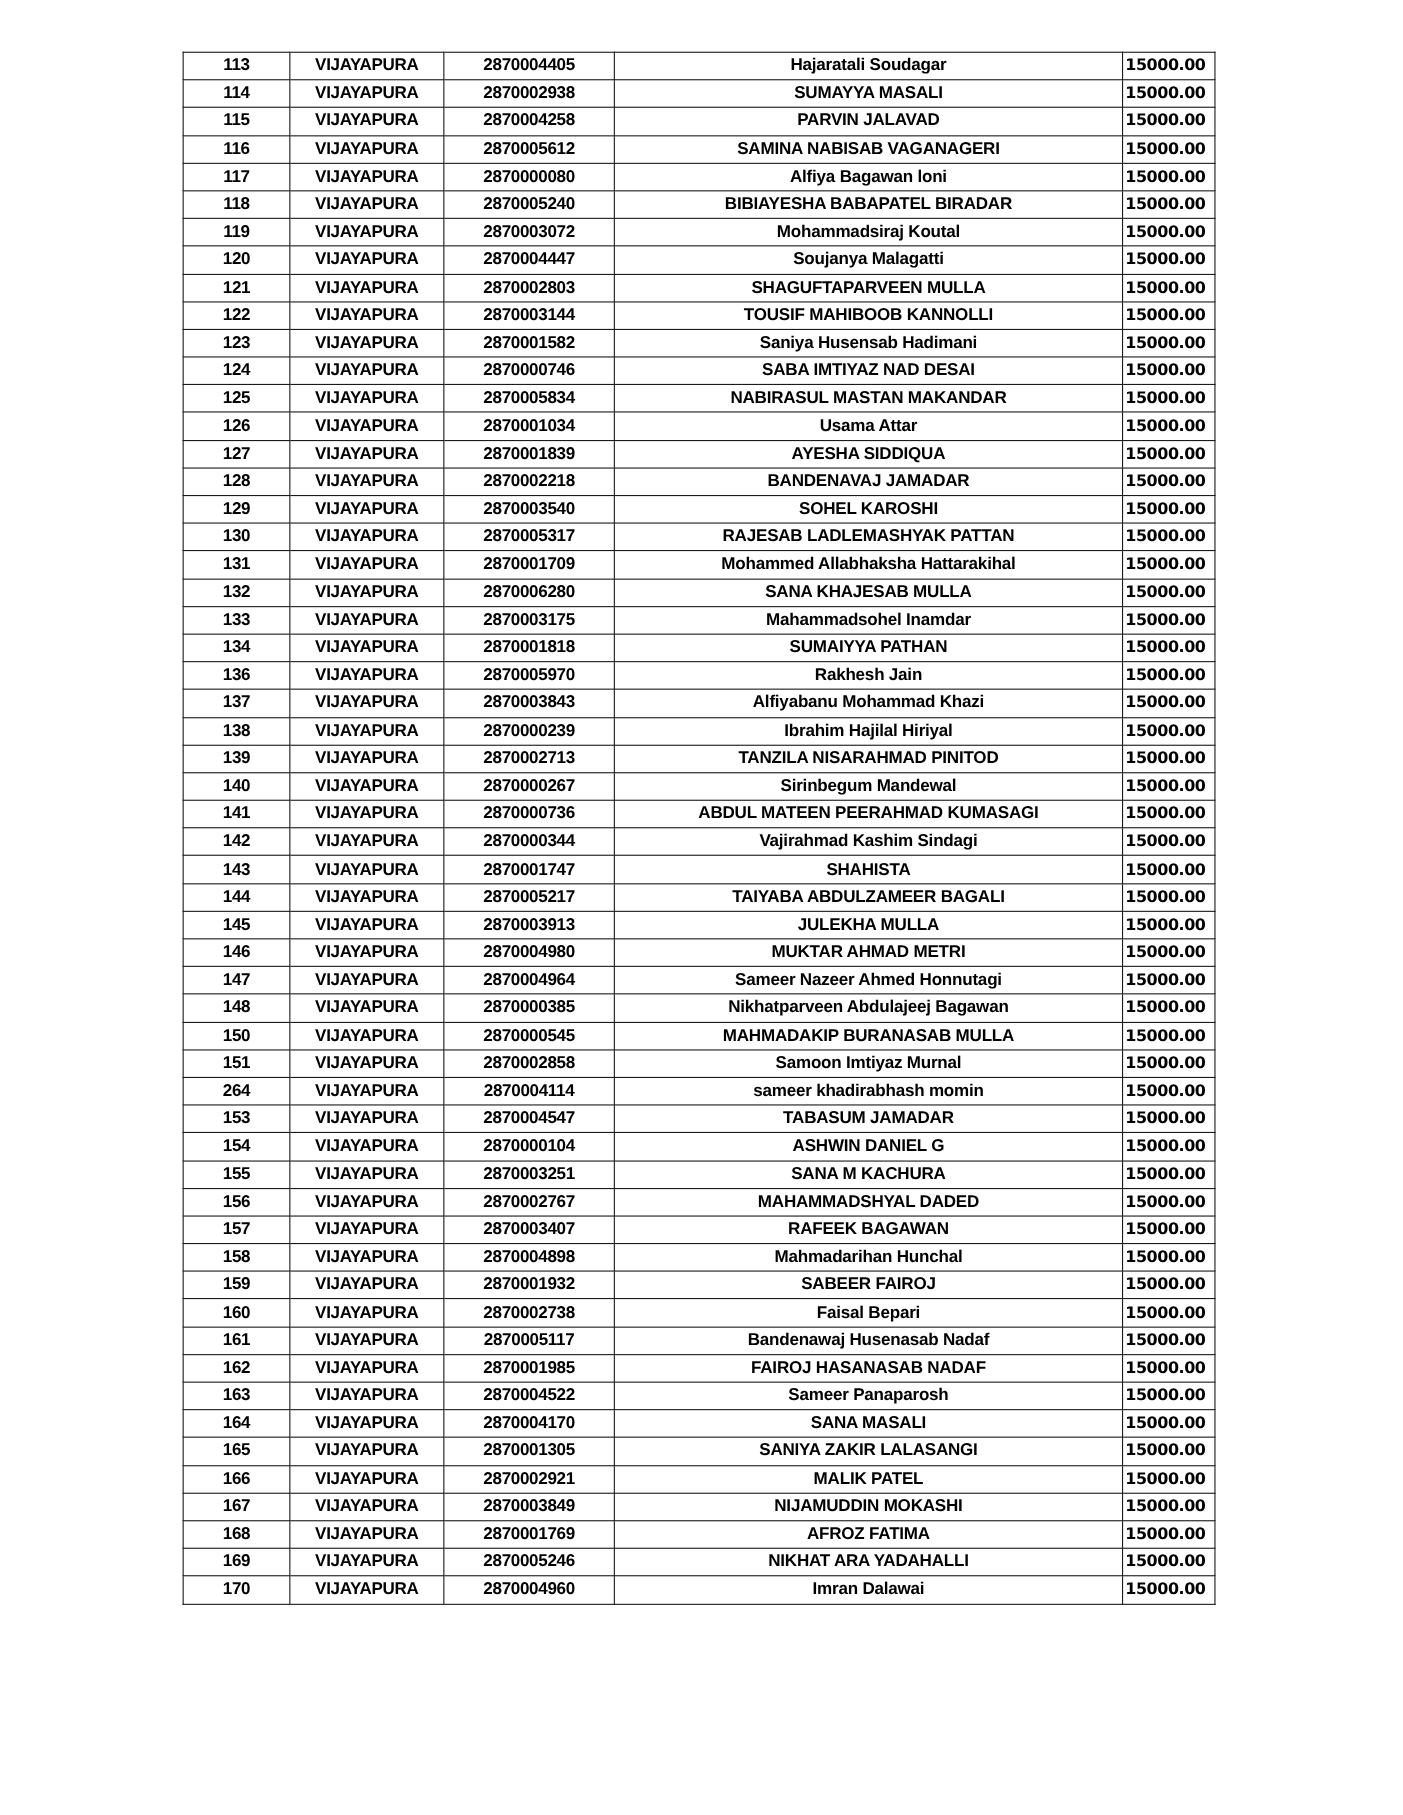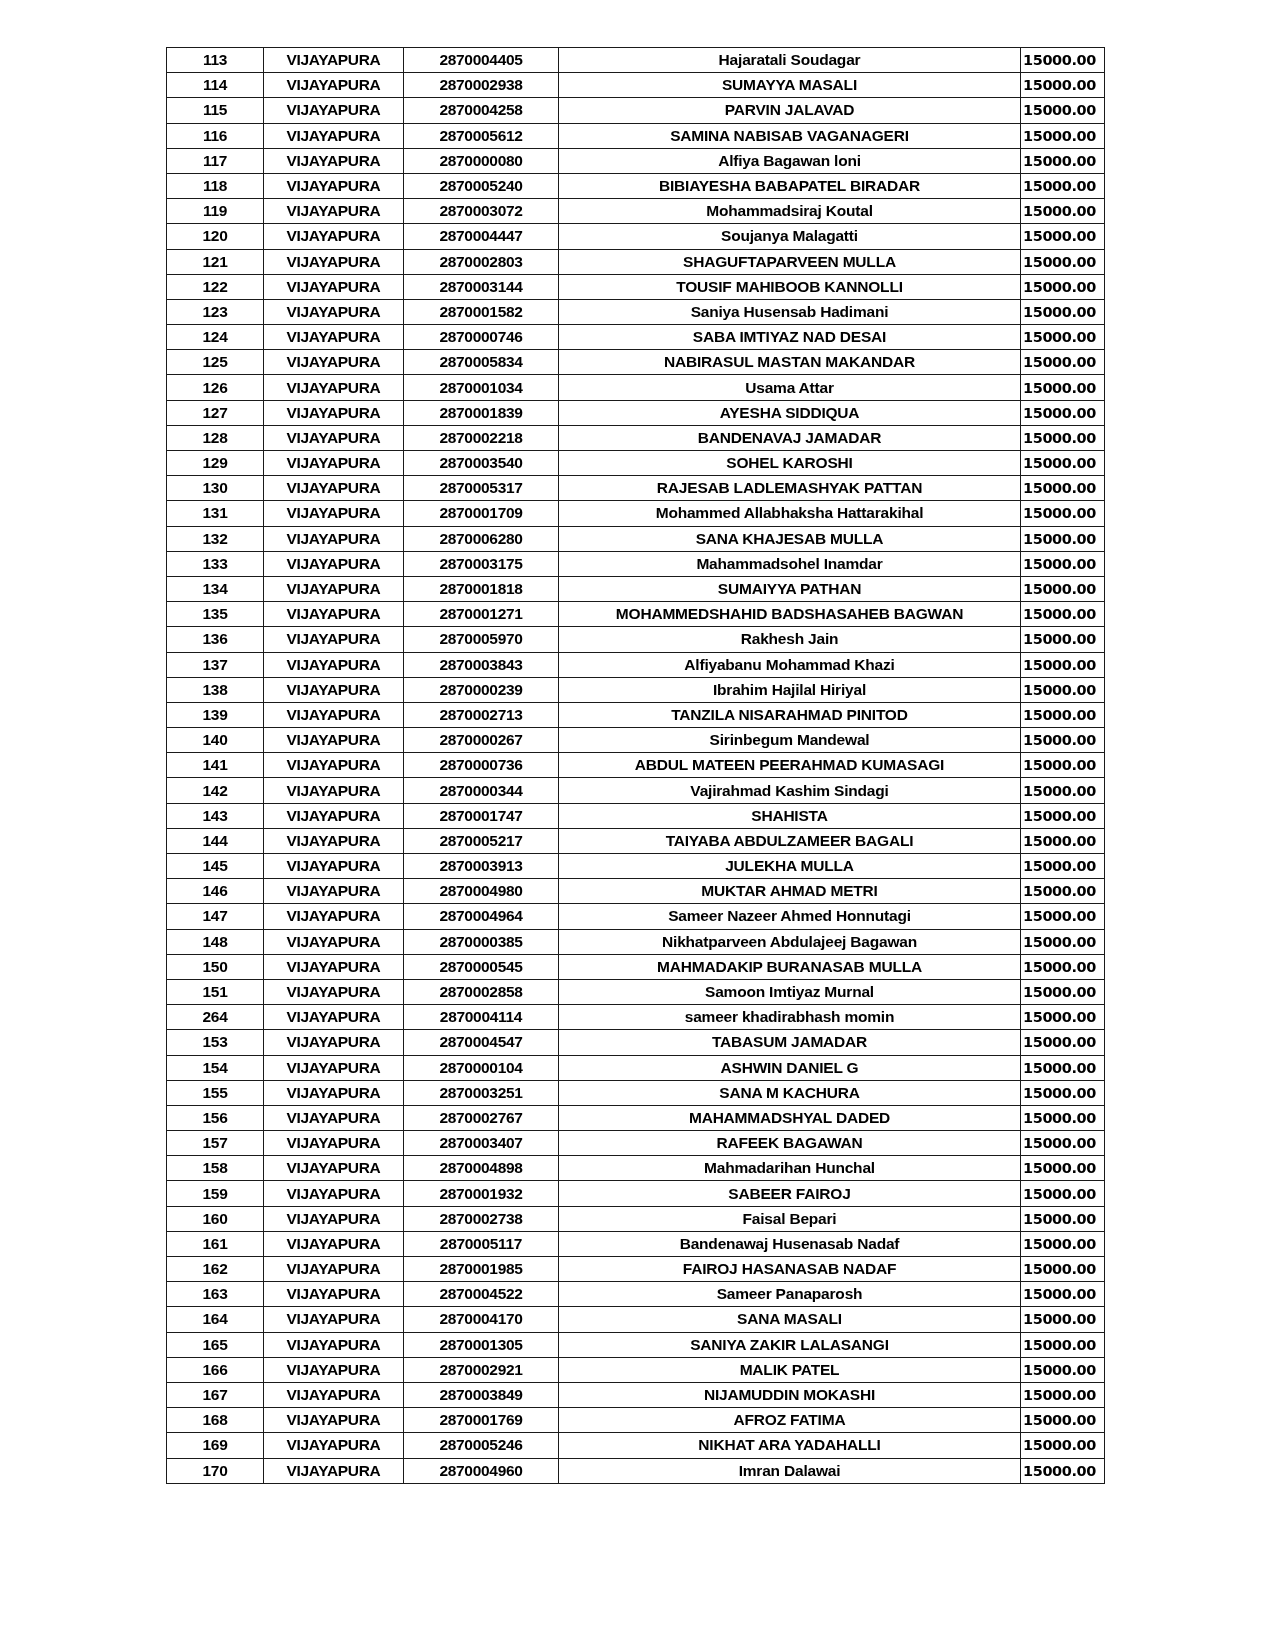--- a/index.html
+++ b/index.html
@@ -218,27 +218,20 @@
           <td class="amt">15000.00</td>
         </tr>
         <tr>
           <td>134</td>
           <td>VIJAYAPURA</td>
           <td>2870001818</td>
           <td class="name">SUMAIYYA PATHAN</td>
           <td class="amt">15000.00</td>
         </tr>
         <tr>
-          <td>135</td>
-          <td>VIJAYAPURA</td>
-          <td>2870001271</td>
-          <td class="name">MOHAMMEDSHAHID BADSHASAHEB BAGWAN</td>
-          <td class="amt">15000.00</td>
-        </tr>
-        <tr>
           <td>136</td>
           <td>VIJAYAPURA</td>
           <td>2870005970</td>
           <td class="name">Rakhesh Jain</td>
           <td class="amt">15000.00</td>
         </tr>
         <tr>
           <td>137</td>
           <td>VIJAYAPURA</td>
           <td>2870003843</td>

